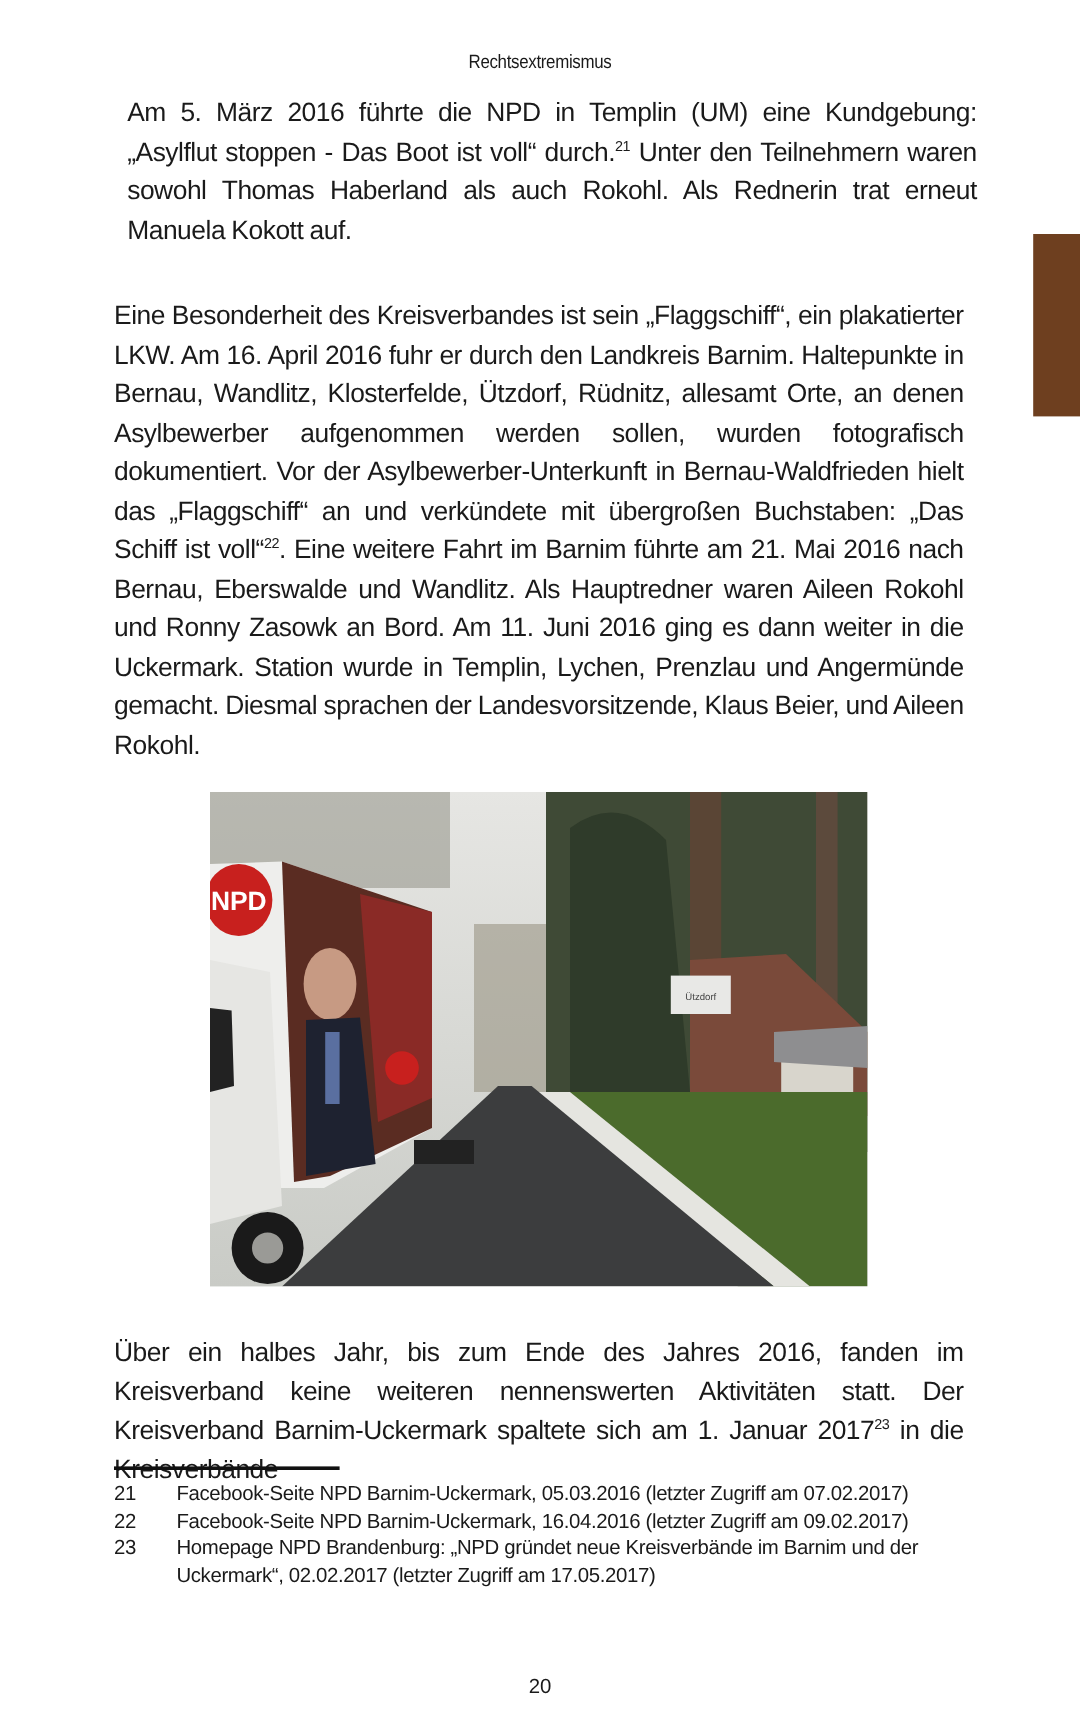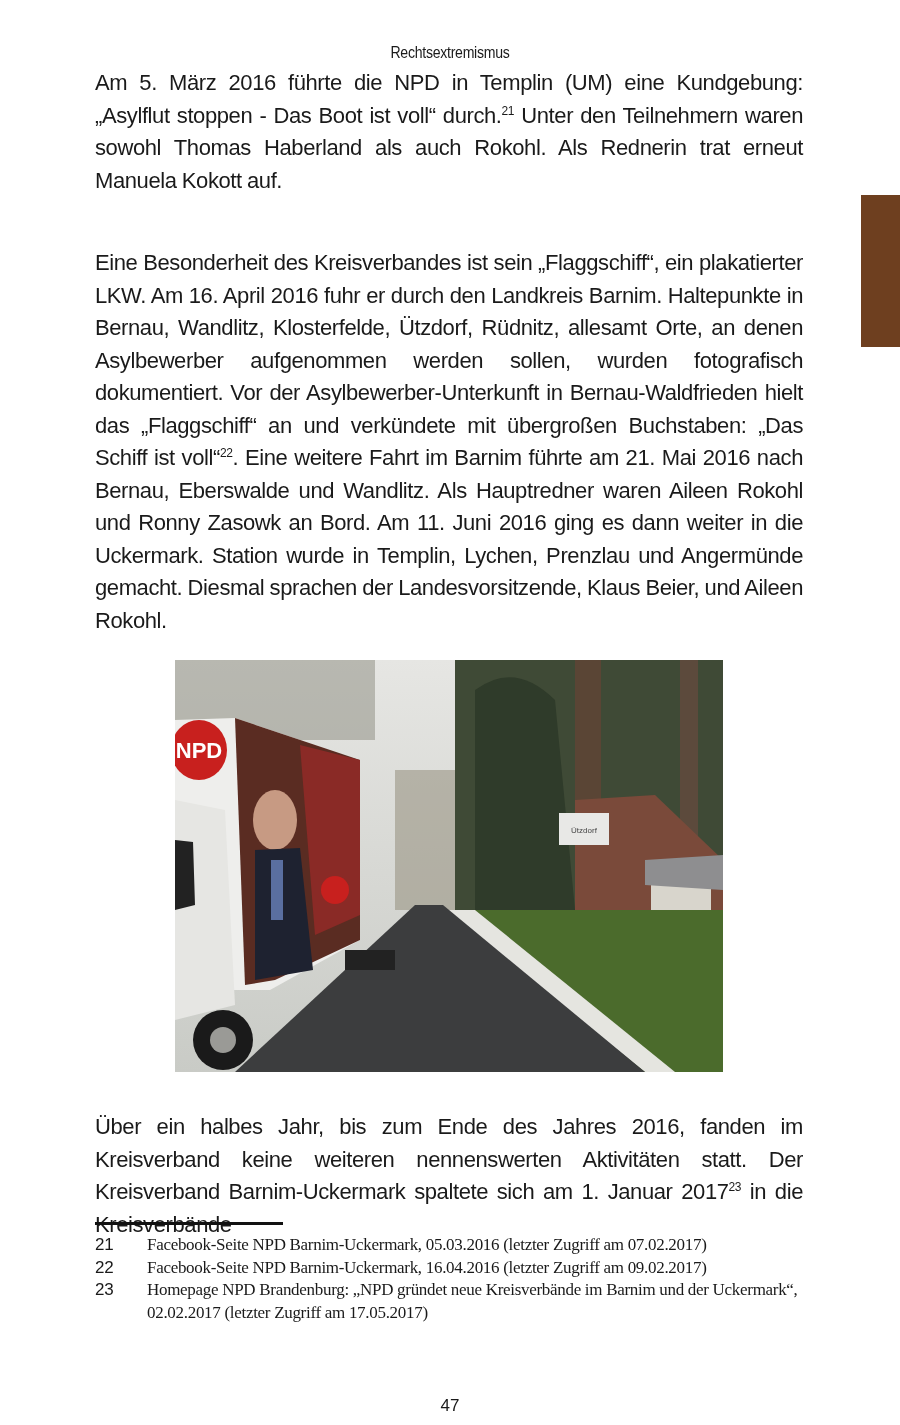--- a/index.html
+++ b/index.html
@@ -12,30 +12,30 @@
           text-align:justify; letter-spacing:-0.4px; word-spacing:-0.5px; }
   .para sup { font-size:12px; line-height:0; vertical-align:super; }
   #p1 { top:67px; }
   #p2 { top:247px; }
   #p3 { top:1111px; }
   .figure { position:absolute; left:175px; top:660px; width:548px; height:412px; overflow:hidden; background:#cfd1cc; }
   .rule { position:absolute; left:95px; top:1222px; width:188px; height:3px; background:#111; }
   .footnotes { position:absolute; left:95px; top:1234px; width:720px; font-size:17px; line-height:22.5px; letter-spacing:-0.3px; }
   .fn { display:flex; }
   .fn-num { width:52px; flex:none; }
-  .fn-text { flex:1;font-family:Liberation Serif, serif; }
+  .fn-text { flex:1; }
   .page-number { position:absolute; top:1396px; left:0; width:900px; text-align:center; font-size:17px; }
 </style>
 </head>
 <body>
 
 <div class="running-head">Rechtsextremismus</div>
 <div class="thumb-tab"></div>
 
-<p class="para" id="p1" style="margin:0"><span>Am 5. März 2016 führte die NPD in Templin (UM) eine Kundgebung: „Asylflut stoppen - Das Boot ist voll“ durch.</span><sup>21</sup><span> Unter den Teilnehmern waren sowohl Thomas Haberland als auch Rokohl. Als Rednerin trat erneut Manuela Kokott auf.</span></p>
+<p class="para" id="p1" style="margin:11px"><span>Am 5. März 2016 führte die NPD in Templin (UM) eine Kundgebung: „Asylflut stoppen - Das Boot ist voll“ durch.</span><sup>21</sup><span> Unter den Teilnehmern waren sowohl Thomas Haberland als auch Rokohl. Als Rednerin trat erneut Manuela Kokott auf.</span></p>
 
 <p class="para" id="p2" style="margin:0"><span>Eine Besonderheit des Kreisverbandes ist sein „Flaggschiff“, ein plakatierter LKW. Am 16. April 2016 fuhr er durch den Landkreis Barnim. Haltepunkte in Bernau, Wandlitz, Klosterfelde, Ützdorf, Rüdnitz, allesamt Orte, an denen Asylbewerber aufgenommen werden sollen, wurden fotografisch dokumentiert. Vor der Asylbewerber-Unterkunft in Bernau-Waldfrieden hielt das „Flaggschiff“ an und verkündete mit übergroßen Buchstaben: „Das Schiff ist voll“</span><sup>22</sup><span>.  Eine weitere Fahrt im Barnim führte am 21. Mai 2016 nach Bernau, Eberswalde und Wandlitz. Als Hauptredner waren Aileen Rokohl und Ronny Zasowk an Bord. Am 11. Juni 2016 ging es dann weiter in die Uckermark. Station wurde in Templin, Lychen, Prenzlau und Angermünde gemacht. Diesmal sprachen der Landesvorsitzende, Klaus Beier, und Aileen Rokohl.</span></p>
 
 <div class="figure">
   <svg width="548" height="412" viewBox="0 0 548 412">
     <defs>
       <linearGradient id="sky" x1="0" y1="0" x2="0" y2="1">
         <stop offset="0" stop-color="#e6e6e3"></stop>
           <stop offset="1" stop-color="#c9cbc6"></stop>
       </linearGradient>
@@ -95,13 +95,13 @@
   <div class="fn">
     <span class="fn-num">22</span>
     <span class="fn-text">Facebook-Seite NPD Barnim-Uckermark, 16.04.2016 (letzter Zugriff am 09.02.2017)</span>
   </div>
   <div class="fn">
     <span class="fn-num">23</span>
     <span class="fn-text">Homepage NPD Brandenburg: „NPD gründet neue Kreisverbände im Barnim und der Uckermark“, 02.02.2017 (letzter Zugriff am 17.05.2017)</span>
   </div>
 </div>
 
-<div class="page-number">47</div>
+<div class="page-number">20</div>
 
 </body></html>

